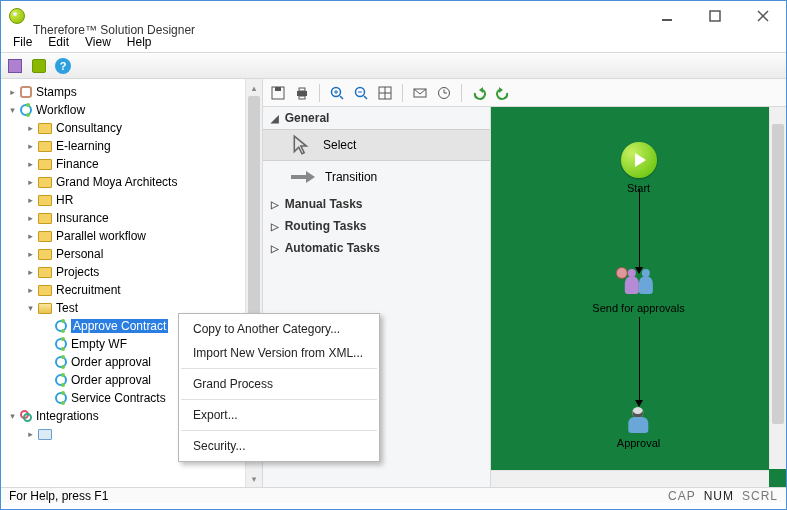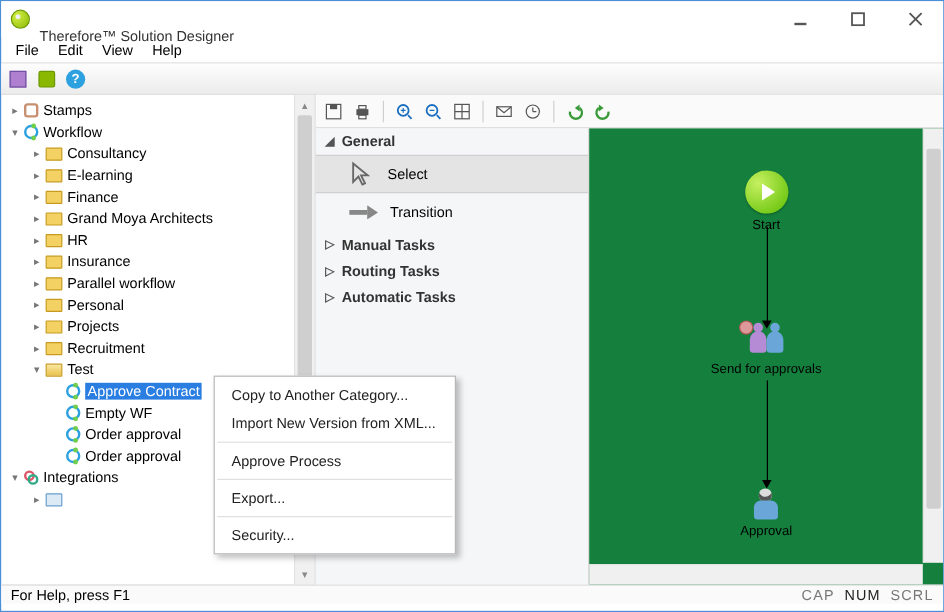--- a/index.html
+++ b/index.html
@@ -213,20 +213,24 @@
           <span class="label">Empty WF</span>
         </div>
         <div class="node" style="padding-left: 50px;">
           <span class="wficon"></span>
           <span class="label">Order approval</span>
         </div>
         <div class="node" style="padding-left: 50px;">
           <span class="wficon"></span>
           <span class="label">Order approval</span>
         </div>
+        <div class="node" style="padding-left: 50px;">
+          <span class="wficon"></span>
+          <span class="label">Service Contracts</span>
+        </div>
       </div>
     <div class="node" style="padding-left:2px">
       <span class="exp">▾</span>
       <span class="integicon"></span>
       <span class="label">Integrations</span>
     </div>
     <div class="node" style="padding-left:20px">
       <span class="exp">▸</span>
       <span class="tccicon"></span>
     </div>
@@ -370,21 +374,21 @@
         <div class="hscroll"></div>
       </div>
     </div>
   </div>
 </div>
 
 <div class="ctxmenu">
   <div class="ctxitem">Copy to Another Category...</div>
   <div class="ctxitem">Import New Version from XML...</div>
   <div class="ctxsep"></div>
-  <div class="ctxitem">Approve Process</div>
+  <div class="ctxitem">Grand Process</div>
   <div class="ctxsep"></div>
   <div class="ctxitem">Export...</div>
   <div class="ctxsep"></div>
   <div class="ctxitem">Security...</div>
 </div>
 
 <div class="statusbar">
   <span>For Help, press F1</span>
   <span class="right-status">
     <span>CAP</span>

